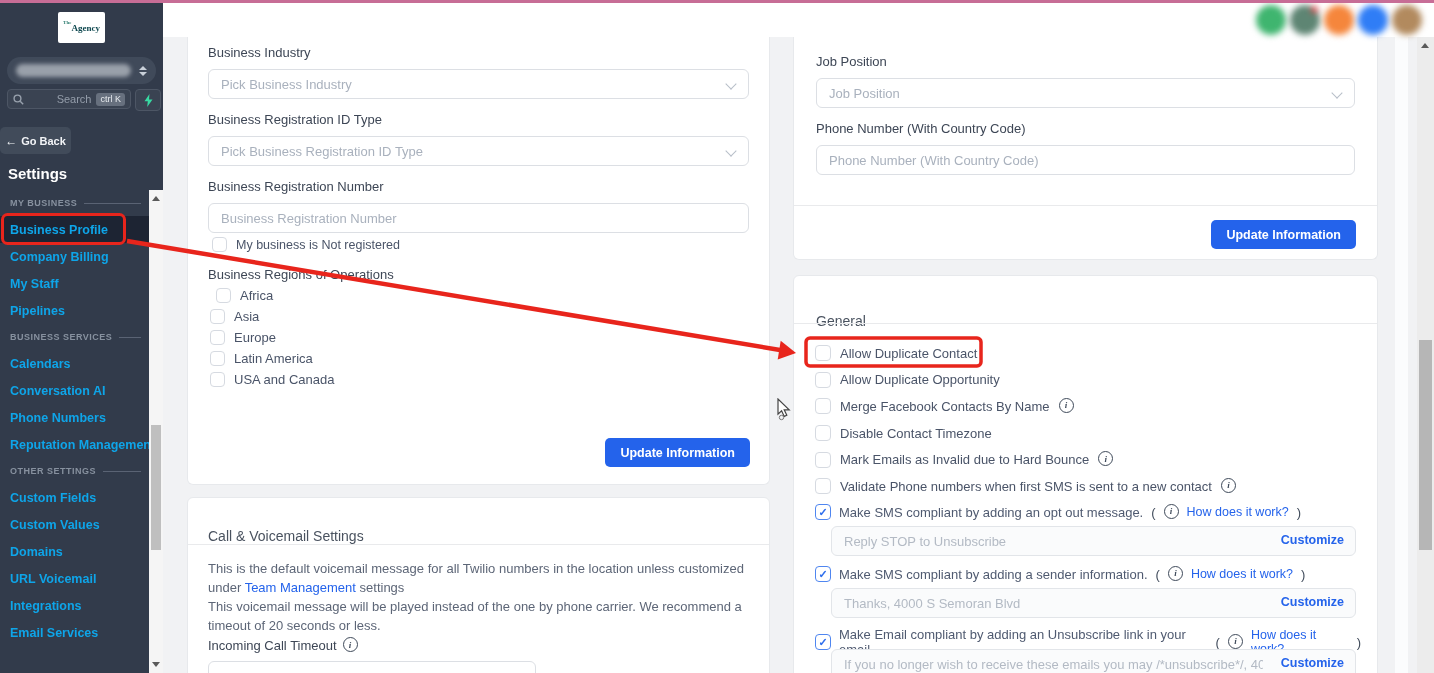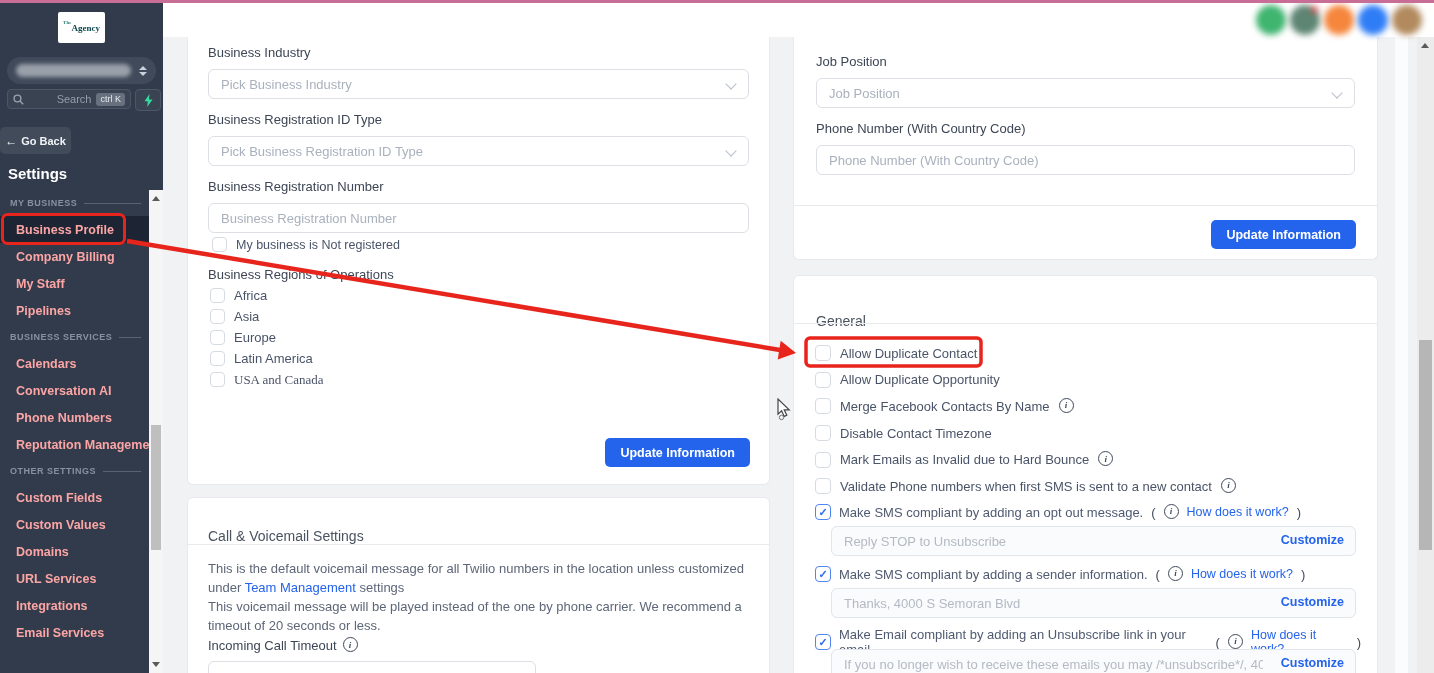--- a/index.html
+++ b/index.html
@@ -33,21 +33,21 @@
   .boltbtn{width:24px;height:20px;background:#3a4352;border:1px solid #4d5665;border-radius:4px;
            display:flex;align-items:center;justify-content:center;}
   .goback{position:absolute;left:0;top:124px;width:71px;height:27px;background:#414b5a;border-radius:5px;
           color:#f2f4f7;font-size:11px;font-weight:bold;display:flex;align-items:center;justify-content:center;gap:4px;cursor:pointer;}
   .goback::before{content:"\2190";font-size:12px;}
   .side-title{position:absolute;left:8px;top:162px;color:#fff;font-size:15px;font-weight:bold;}
   .side-menu{position:absolute;left:0;top:187px;right:14px;bottom:0;display:flex;flex-direction:column;}
   .side-header{height:26px;display:flex;align-items:center;padding-left:10px;gap:7px;}
   .side-header span{color:#87919f;font-size:9px;letter-spacing:.5px;font-weight:bold;white-space:nowrap;}
   .side-header .line{flex:1;border-top:1px solid #5a6374;margin-right:8px;}
-  .side-item{height:27px;display:flex;align-items:center;padding-left:16px;color:#fca5a5;
+  .side-item{height:27px;display:flex;align-items:center;padding-left:10px;color:#0ea5e9;
              font-size:12.5px;font-weight:600;cursor:pointer;white-space:nowrap;}
   .side-item.active{background:#1d2433;}
   
   .sidescroll{position:absolute;right:0;top:187px;bottom:0;width:14px;background:#f5f5f5;}
   .sidescroll .thumb{position:absolute;left:2px;top:235px;width:10px;height:125px;background:#bfbfbf;}
   .s-arrow{position:absolute;left:3px;}
   .arr-up{width:0;height:0;border-left:4px solid transparent;border-right:4px solid transparent;border-bottom:5px solid #5a5a5a;top:6px;}
   .arr-dn{width:0;height:0;border-left:4px solid transparent;border-right:4px solid transparent;border-top:5px solid #5a5a5a;bottom:6px;}
 
   
@@ -175,21 +175,21 @@
         <div class="side-item">Conversation AI</div>
         <div class="side-item">Phone Numbers</div>
         <div class="side-item">Reputation Management</div>
         <div class="side-header">
           <span>OTHER SETTINGS</span>
           <div class="line"></div>
         </div>
         <div class="side-item">Custom Fields</div>
         <div class="side-item">Custom Values</div>
         <div class="side-item">Domains</div>
-        <div class="side-item">URL Services</div>
+        <div class="side-item">URL Voicemail</div>
         <div class="side-item">Integrations</div>
         <div class="side-item">Email Services</div>
       </div>
 
     <div class="sidescroll">
       <div class="s-arrow arr-up"></div>
       <div class="thumb"></div>
       <div class="s-arrow arr-dn"></div>
     </div>
   </div>
@@ -220,37 +220,37 @@
       </div>
     </div>
     <div class="grp cbrow" style="top:200px;left:24px;">
       <div class="cb s15"></div>
       <span class="lbl">My business is Not registered</span>
     </div>
     <div class="grp" style="top:230px;">
       <span class="f-label">Business Regions of Operations</span>
     </div>
     <div class="grp" id="regions-list" style="top:248px;left:22px;">
+        <div class="cbrow" style="height: 21px; margin-left: 6px;">
+          <div class="cb s15"></div>
+          <span class="lbl" style="font-size: 13px;">Africa</span>
+        </div>
         <div class="cbrow" style="height: 21px;">
           <div class="cb s15"></div>
-          <span class="lbl" style="font-size: 13px;">Africa</span>
+          <span class="lbl" style="font-size: 13px;">Asia</span>
         </div>
         <div class="cbrow" style="height: 21px;">
           <div class="cb s15"></div>
-          <span class="lbl" style="font-size: 13px;">Asia</span>
+          <span class="lbl" style="font-size: 13px;">Europe</span>
         </div>
         <div class="cbrow" style="height: 21px;">
           <div class="cb s15"></div>
-          <span class="lbl" style="font-size: 13px;">Europe</span>
+          <span class="lbl" style="font-size: 13px;">Latin America</span>
         </div>
         <div class="cbrow" style="height: 21px;">
-          <div class="cb s15"></div>
-          <span class="lbl" style="font-size: 13px;">Latin America</span>
-        </div>
-        <div class="cbrow" style="height: 21px; font-family: Liberation Serif, serif;">
           <div class="cb s15"></div>
           <span class="lbl" style="font-size: 13px;">USA and Canada</span>
         </div>
       </div>
     <button class="btn-blue" style="top:401px;right:19px;">Update Information</button>
   </div>
 
   <div class="card" id="card-voicemail">
     <div class="grp card-title" style="top:14px;">Call &amp; Voicemail Settings</div>
     <div class="divider" style="top:46px;"></div>

